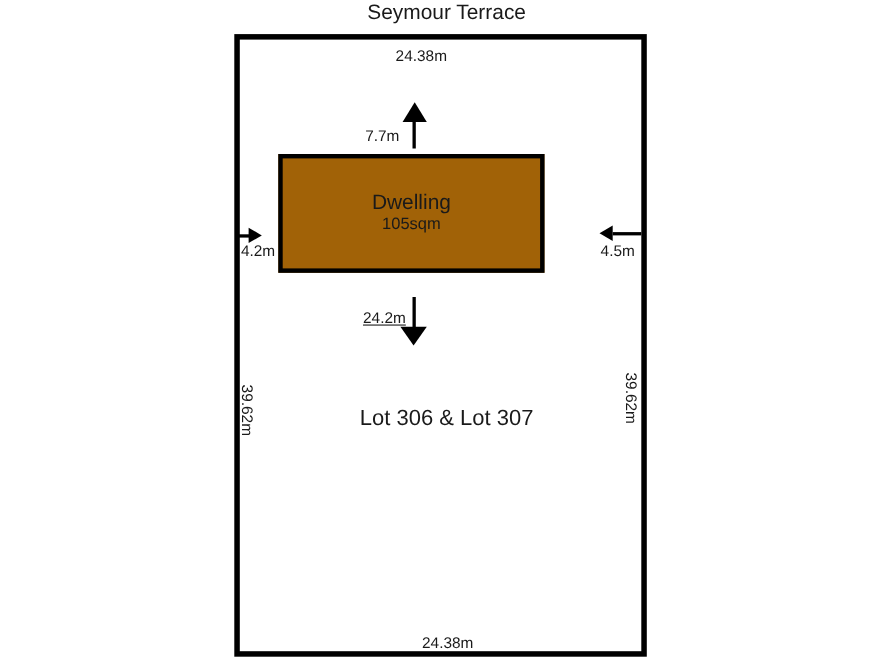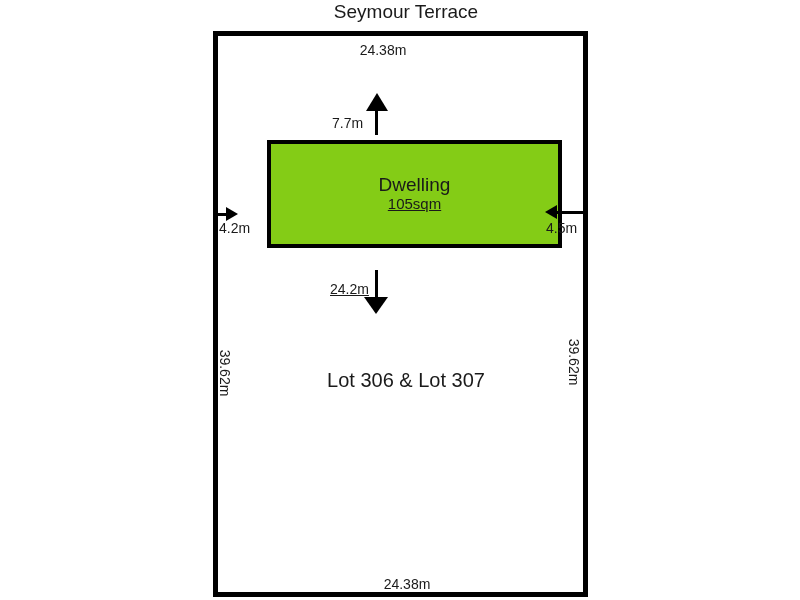--- a/index.html
+++ b/index.html
@@ -47,34 +47,34 @@
   .dim-left {
     left: 225px; top: 373px;
     transform: translate(-50%, -50%) rotate(90deg);
   }
   .dim-right {
     left: 574px; top: 362px;
     transform: translate(-50%, -50%) rotate(90deg);
   }
 
   .dwelling {
-    left: 267px;
+    left: 253px;
     top: 140px;
-    width: 295px;
+    width: 242px;
     height: 108px;
     border: 4px solid #000000;
     box-sizing: border-box;
-    background: #84cc16;
+    background: #a16207;
     display: flex;
     flex-direction: column;
     align-items: center;
     justify-content: center;
   }
   .dwelling-label { font-size: 19px; line-height: 1.1; }
-  .dwelling-area  { font-size: 15px; line-height: 1.2; text-decoration: underline; }
+  .dwelling-area  { font-size: 15px; line-height: 1.2; }
 
   
   .shaft-v { width: 3px; background: #000000; }
   .shaft-h { height: 3px; background: #000000; }
   .tri { width: 0; height: 0; }
 
   .arrow-up-shaft   { left: 375px; top: 108px; height: 27px; }
   .arrow-up-head    { left: 366px; top: 93px;
                       border-left: 11px solid transparent;
                       border-right: 11px solid transparent;

